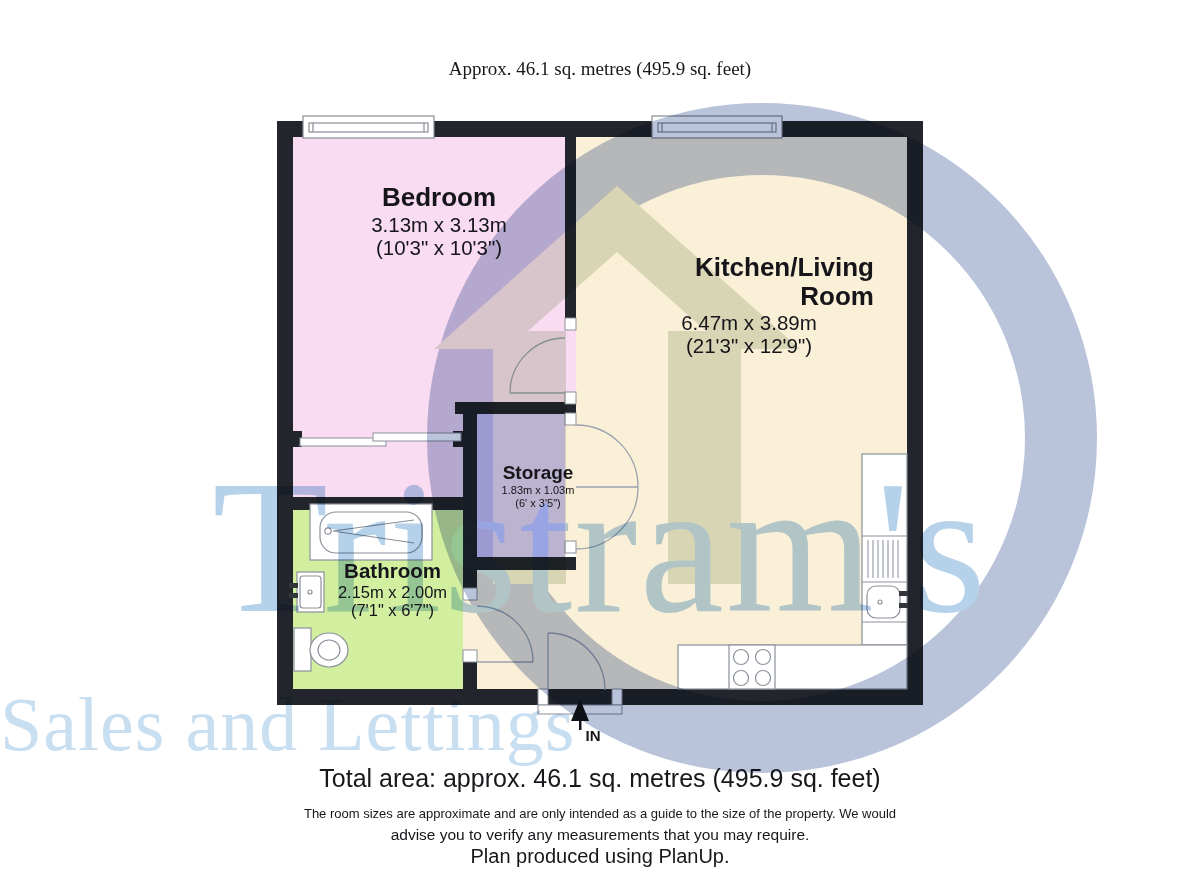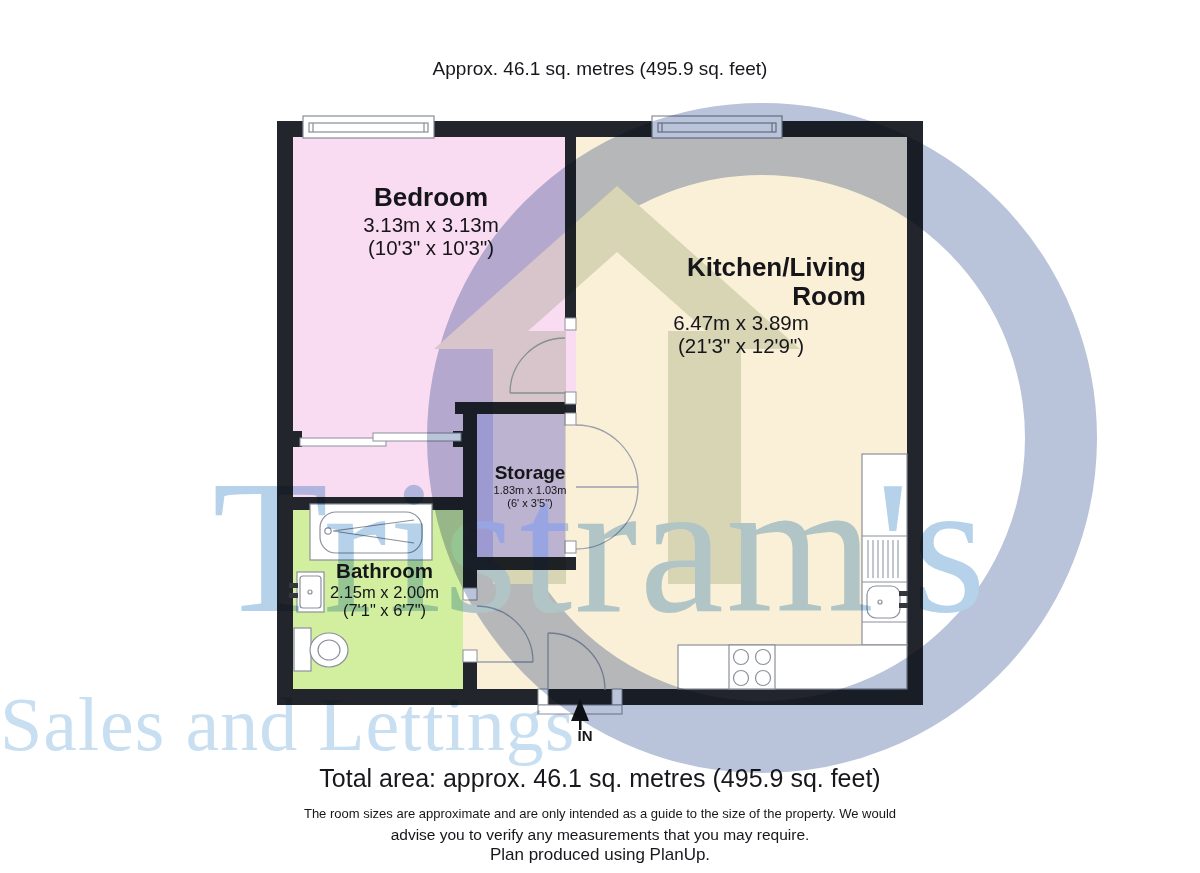--- a/index.html
+++ b/index.html
@@ -1,47 +1,47 @@
 <!DOCTYPE html>
 <html><head>
 <meta charset="utf-8">
 <style>
   html,body{margin:0;padding:0;background:#ffffff;}
   .page{position:relative;width:1200px;height:873px;background:#ffffff;overflow:hidden;
         font-family:"Liberation Sans",sans-serif;color:#17171c;}
   .abs{position:absolute;}
   .ctr{text-align:center;left:0;width:100%;}
   .title{top:16px;font-size:28px;font-weight:bold;letter-spacing:.5px;}
-  .subtitle{top:58px;font-size:19px;}
+  .subtitle{top:58px;font-size:19px;font-family:Liberation Serif, serif;}
   .plan-svg{left:0;top:0;z-index:1;}
   .watermark{left:0;top:0;width:1200px;height:873px;z-index:2;mix-blend-mode:multiply;pointer-events:none;}
   .wm-name{top:452px;left:0;width:100%;text-align:center;font-family:"Liberation Serif",serif;
            font-size:190px;line-height:1;letter-spacing:2px;white-space:nowrap;}
   .wm-tagline{top:686px;left:0;width:100%;font-family:"Liberation Serif",serif;
            font-size:76px;line-height:1;letter-spacing:1px;white-space:nowrap;}
-  .labels{left:4px;top:0;width:1020px;height:873px;z-index:3;pointer-events:none;}
+  .labels{left:12px;top:0;width:1020px;height:873px;z-index:3;pointer-events:none;}
   .room-label{position:absolute;text-align:center;color:#15151a;}
   .rl-name{font-weight:bold;}
   .lbl-bedroom{left:287px;top:183px;width:280px;}
   .lbl-bedroom .rl-name{font-size:26px;line-height:1.15;}
   .lbl-bedroom .rl-dim{font-size:20.5px;line-height:1.13;}
   .lbl-kitchen{left:612px;top:253px;width:250px;}
   .lbl-kitchen .rl-name{font-size:26px;line-height:1.12;text-align:right;}
   .lbl-kitchen .rl-dim{font-size:20.5px;line-height:1.13;}
   .lbl-storage{left:437px;top:463px;width:178px;}
   .lbl-storage .rl-name{font-size:19px;line-height:1.1;}
   .lbl-storage .rl-dim{font-size:11px;line-height:1.18;}
   .lbl-bathroom{left:288px;top:560px;width:185px;}
   .lbl-bathroom .rl-name{font-size:20.5px;line-height:1.1;}
   .lbl-bathroom .rl-dim{font-size:16.5px;line-height:1.13;}
   .lbl-in{left:560px;top:727px;width:42px;font-size:15px;font-weight:bold;}
   .total{top:764px;font-size:25px;}
   .disc1{top:806px;font-size:13px;}
   .disc2{top:826px;font-size:15.5px;}
-  .disc3{top:845px;font-size:17px;}
+  .disc3{top:845px;font-size:20px;}
 </style>
 </head>
 <body>
 
 <div class="page">
 
   <div class="abs ctr subtitle">Approx. 46.1 sq. metres (495.9 sq. feet)</div>
 
   <svg class="abs plan-svg" width="1200" height="873" viewBox="0 0 1200 873">
 

